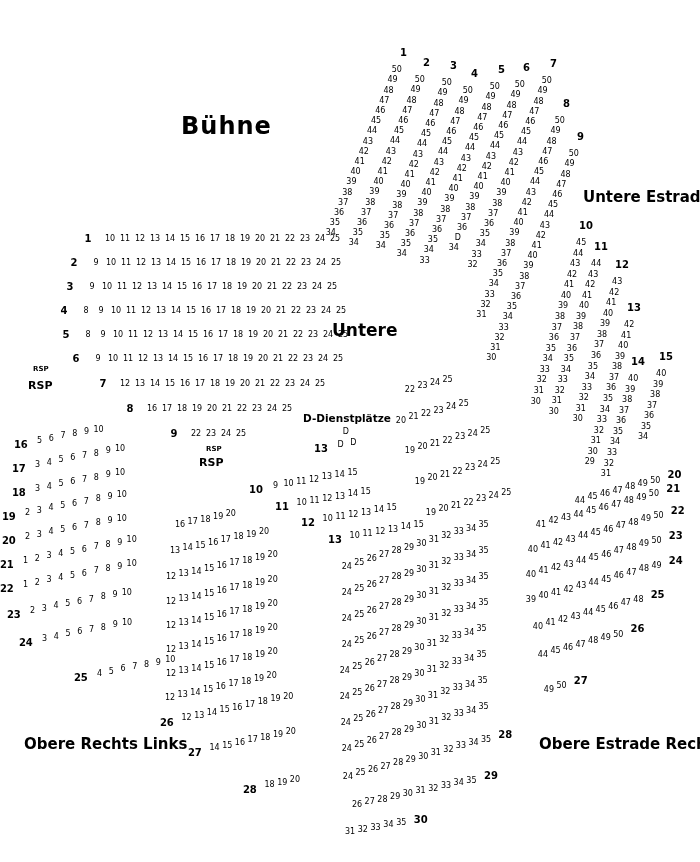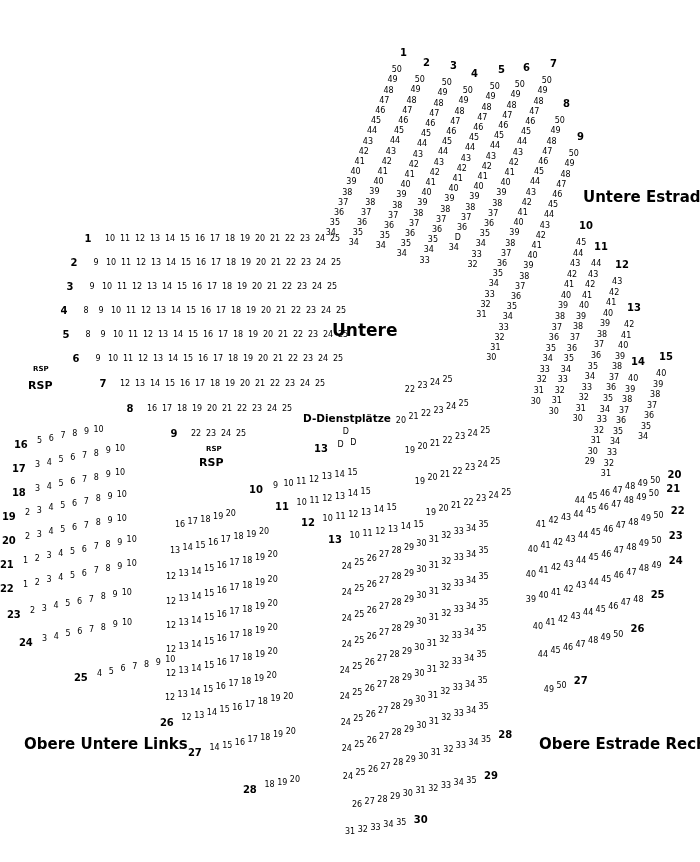--- a/index.html
+++ b/index.html
@@ -22,23 +22,24 @@
   .seat{display:inline-block;width:10px;font-size:8px;line-height:10px;text-align:center;flex:none;}
   .row-label{display:inline-block;width:14px;font-size:10px;font-weight:700;line-height:10px;
              text-align:center;flex:none;}
   .row-label.at-start{margin-right:5px;}
   .row-label.at-end{margin-left:5px;}
 </style>
 </head>
 <body>
 
 <div id="seatmap">
+  <div class="lbl buehne">Bühne</div>
   <div class="lbl parkett">Untere</div>
   <div class="lbl untere">Untere Estrade</div>
-  <div class="lbl oel">Obere Untere Links</div>
+  <div class="lbl oel">Obere Rechts Links</div>
   <div class="lbl oer">Obere Estrade Rechts</div>
   <div class="lbl dienst">D-Dienstplätze</div>
   <div class="lbl rsp-s1">RSP</div>
   <div class="lbl rsp-b1">RSP</div>
   <div class="lbl rsp-s2">RSP</div>
   <div class="lbl rsp-b2">RSP</div>
 <div class="seat-row" style="left: 81px; top: 234px; gap: 5px;">
       <span class="row-label at-start">1</span>
       <span class="seat">10</span>
       <span class="seat">11</span>

